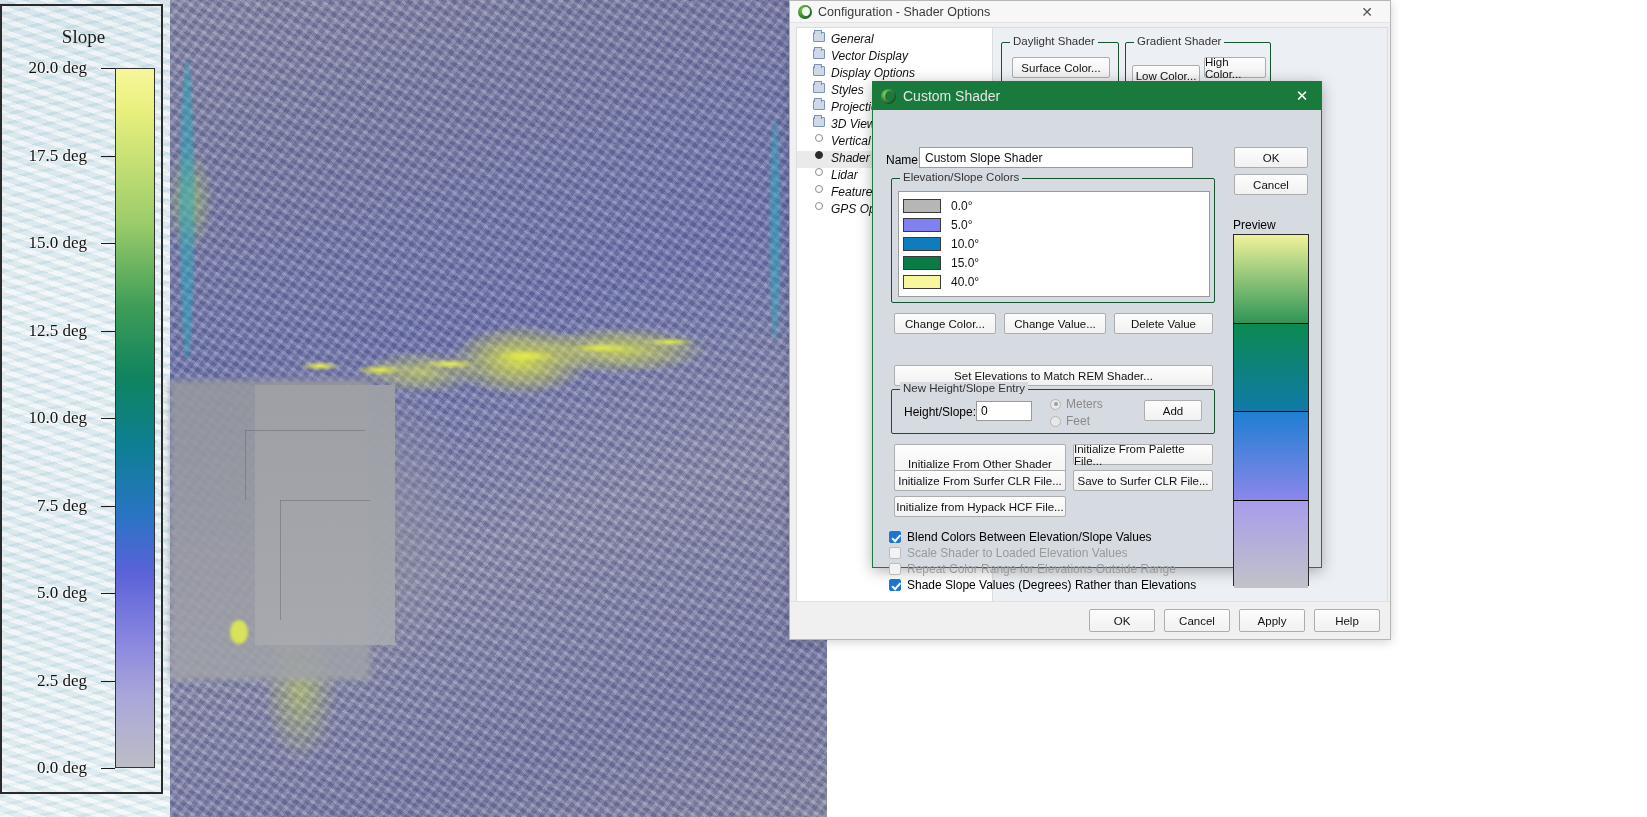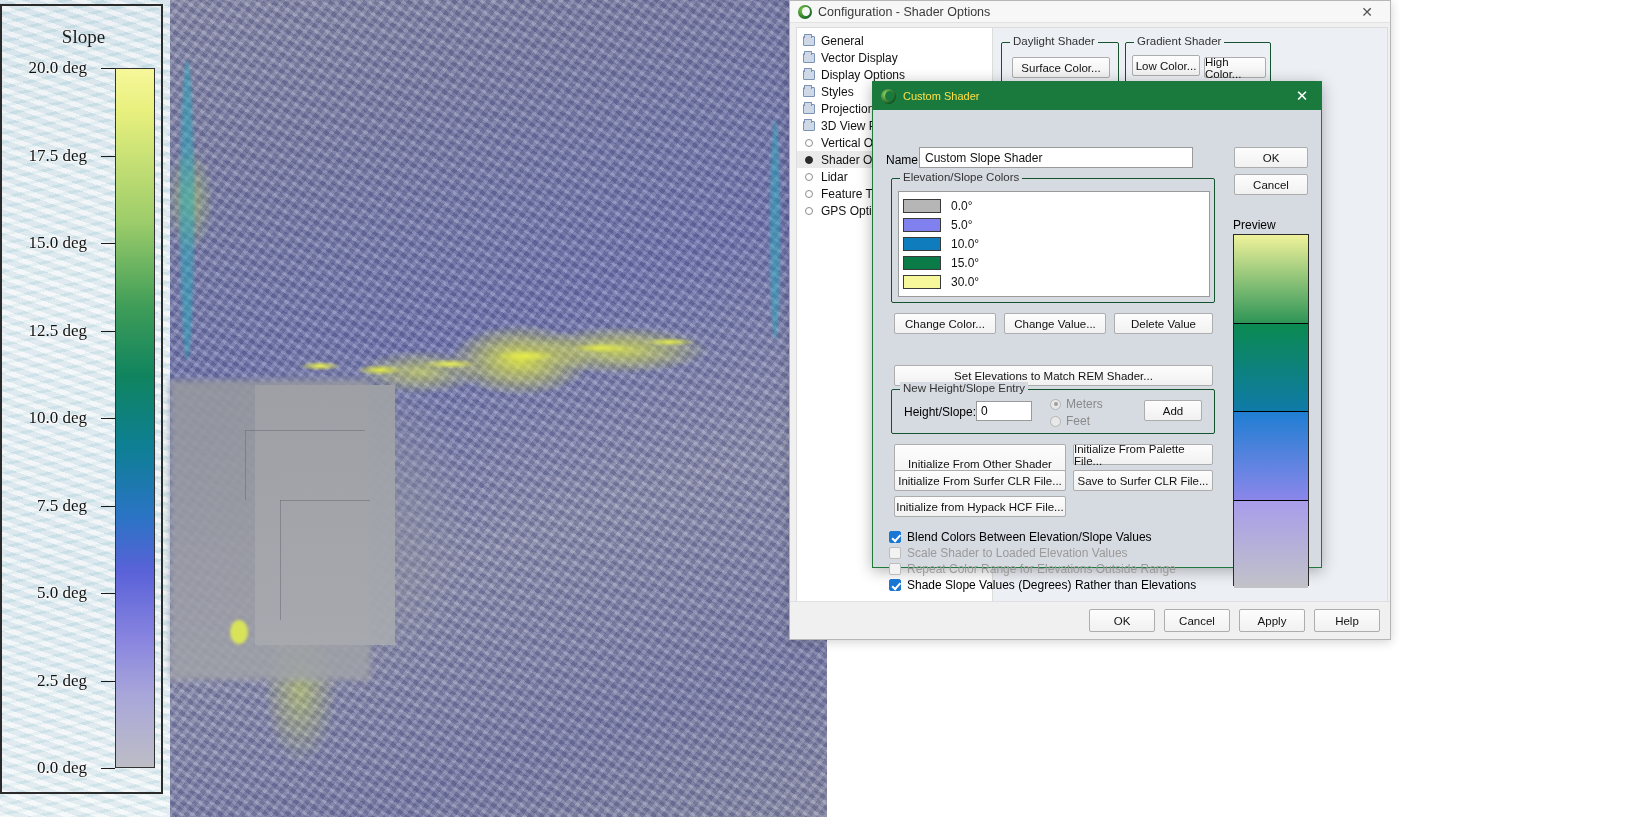--- a/index.html
+++ b/index.html
@@ -121,22 +121,22 @@
     margin-left:auto; width:38px; height:21px; display:flex; align-items:center;
     justify-content:center; color:#555; font-size:14px; cursor:pointer;
   }
   #config-body { display:flex; height:580px; padding:4px 2px 0 6px; }
 
   #config-nav {
     width:196px; background:#fff; border:1px solid #dcdcdc; border-right:none;
     padding:4px 0 0 0; overflow:hidden;
   }
   .nav-item {
-    display:flex; align-items:center; height:17px; padding-left:6px;
-    font-size:12px; color:#111; cursor:pointer;
+    display:flex; height:17px; padding-left:16px;
+    font-size:12px; color:#111; cursor:pointer;font-style:italic;
   }
   .nav-item.selected { background:#eaeaea; }
   .nav-folder {
     width:12px; height:10px; margin-right:6px; position:relative;
     background:#cfd8e6; border:1px solid #7d93b5; border-radius:1px;
   }
   .nav-folder::before{
     content:""; position:absolute; left:0; top:-3px; width:6px; height:3px;
     background:#cfd8e6; border:1px solid #7d93b5; border-bottom:none; border-radius:1px 1px 0 0;
   }
@@ -196,21 +196,21 @@
     height:28px; background:#1a7a3e; display:flex; align-items:center; padding:0 6px;
   }
   .cs-logo {
     width:15px; height:15px; margin:0 7px 0 2px; border-radius:50%;
     background:radial-gradient(circle at 35% 35%, #9fe06a, #11521f 72%); position:relative;
   }
   .cs-logo::after{
     content:""; position:absolute; left:4px; top:2px; width:9px; height:10px;
     border-radius:50%; background:#1a7a3e;
   }
-  #cs-title-text { color:#fde047; font-size:11px; }
+  #cs-title-text { color:#e5e5e5; font-size:14px; }
   #cs-close {
     margin-left:auto; color:#fff; font-size:15px; width:26px; height:24px;
     display:flex; align-items:center; justify-content:center; cursor:pointer;
   }
   #cs-body { position:relative; width:100%; height:459px; }
 
   #cs-name-label { position:absolute; left:13px; top:43px; font-size:12px; }
   #cs-name-input {
     position:absolute; left:46px; top:37px; width:274px; height:21px;
     border:1px solid #9a9a9a; background:#fff; font-family:"Liberation Sans", sans-serif;
@@ -350,21 +350,21 @@
       </div>
     <div id="config-content">
 
       <div class="grp" style="left:8px;top:14px;width:118px;height:48px;">
         <span class="grp-label">Daylight Shader</span>
         <div class="btn" style="position:absolute;left:10px;top:14px;width:98px;height:21px;">Surface Color...</div>
       </div>
 
       <div class="grp" style="left:132px;top:14px;width:146px;height:48px;">
         <span class="grp-label">Gradient Shader</span>
-        <div class="btn" style="position:absolute;left:6px;top:12px;width:68px;height:21px;">Low Color...</div>
+        <div class="btn" style="position:absolute;left:6px;top:22px;width:68px;height:21px;">Low Color...</div>
         <div class="btn" style="position:absolute;left:78px;top:14px;width:62px;height:21px;">High Color...</div>
       </div>
 
       <div id="reverse-row">
 
         <span>Reverse Colors of Selected Shader</span>
       </div>
     </div>
   </div>
 
@@ -401,21 +401,21 @@
           <div class="color-row">
             <span class="sw" style="background: rgb(15, 124, 190);"></span>
             <span class="color-val">10.0°</span>
           </div>
           <div class="color-row">
             <span class="sw" style="background: rgb(10, 122, 70);"></span>
             <span class="color-val">15.0°</span>
           </div>
           <div class="color-row">
             <span class="sw" style="background: rgb(247, 247, 156);"></span>
-            <span class="color-val">30.0°</span>
+            <span class="color-val">40.0°</span>
           </div>
         </div>
     </div>
 
     <div class="btn cs-btn" style="left:21px;top:203px;width:102px;height:21px;">Change Color...</div>
     <div class="btn cs-btn" style="left:131px;top:203px;width:102px;height:21px;">Change Value...</div>
     <div class="btn cs-btn" style="left:241px;top:203px;width:99px;height:21px;">Delete Value</div>
     <div class="btn cs-btn" style="left:21px;top:255px;width:319px;height:21px;">Set Elevations to Match REM Shader...</div>
 
     <div class="grp" id="cs-new-grp">

